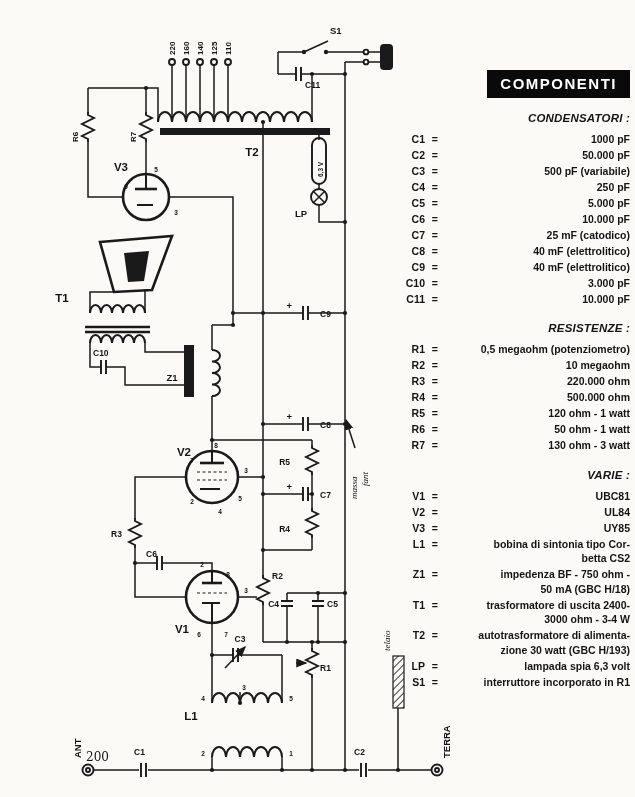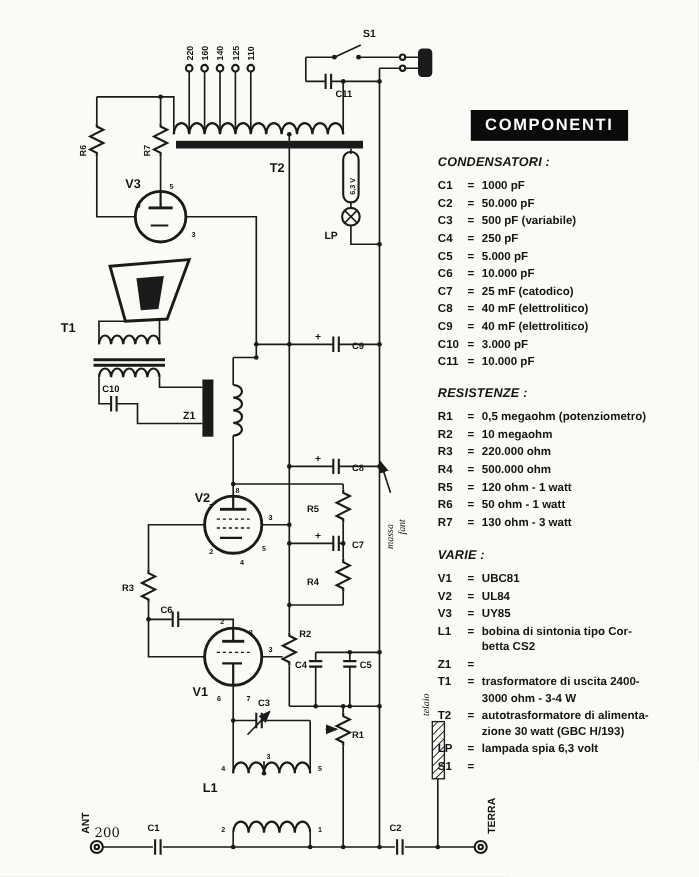--- a/index.html
+++ b/index.html
@@ -14,21 +14,21 @@
   .fillb{fill:#1a1a1a;stroke:none;}
   .dash{fill:none;stroke:#1a1a1a;stroke-width:1.2;stroke-dasharray:3 2.5;}
   text{fill:#131313;}
   .t-big{font:bold 11.5px "Liberation Sans",sans-serif;}
   .t-med{font:bold 9.5px "Liberation Sans",sans-serif;}
   .t-sm{font:bold 8.5px "Liberation Sans",sans-serif;}
   .t-pin{font:bold 6.5px "Liberation Sans",sans-serif;}
   .t-rot{font:bold 8px "Liberation Sans",sans-serif;}
   .t-it{font:italic 9px "Liberation Serif",serif;}
   
-  .panel{position:absolute;left:398px;top:100px;width:232px;}
+  .panel{position:absolute;left:398px;top:70px;width:232px;text-align:right;}
   .panel-title{display:inline-block;background:#0a0a0a;color:#fff;font-weight:bold;
     font-size:15px;letter-spacing:1.5px;padding:5px 13px 6px;margin-left:30px;margin-bottom:14px;}
   .panel-section{margin-bottom:16px;}
   .section-title{font-size:11.5px;font-weight:bold;margin:0 0 8px 0;letter-spacing:.2px;font-style:italic;}
   .rows{display:block;}
   .row{display:grid;grid-template-columns:27px 13px 1fr;font-size:10.5px;font-weight:bold;
     line-height:1.38;margin-bottom:1.5px;}
   .cval{white-space:pre-line;}
   .page-number{position:absolute;left:86px;top:750px;font-family:"DejaVu Serif",serif;font-size:12px;}
 </style>
@@ -452,20 +452,22 @@
           <div class="row">
             <span class="cid">L1</span>
             <span class="ceq">=</span>
             <span class="cval">bobina di sintonia tipo Cor-
 betta CS2</span>
           </div>
 
           <div class="row">
             <span class="cid">Z1</span>
             <span class="ceq">=</span>
+            <span class="cval">impedenza BF - 750 ohm -
+50 mA (GBC H/18)</span>
           </div>
 
           <div class="row">
             <span class="cid">T1</span>
             <span class="ceq">=</span>
             <span class="cval">trasformatore di uscita 2400-
 3000 ohm - 3-4 W</span>
           </div>
 
           <div class="row">
@@ -477,19 +479,20 @@
 
           <div class="row">
             <span class="cid">LP</span>
             <span class="ceq">=</span>
             <span class="cval">lampada spia 6,3 volt</span>
           </div>
 
           <div class="row">
             <span class="cid">S1</span>
             <span class="ceq">=</span>
+            <span class="cval">interruttore incorporato in R1</span>
           </div>
         </div>
     </section>
   </aside>
 
   <div class="page-number">200</div>
 </div>
 
 </body></html>

